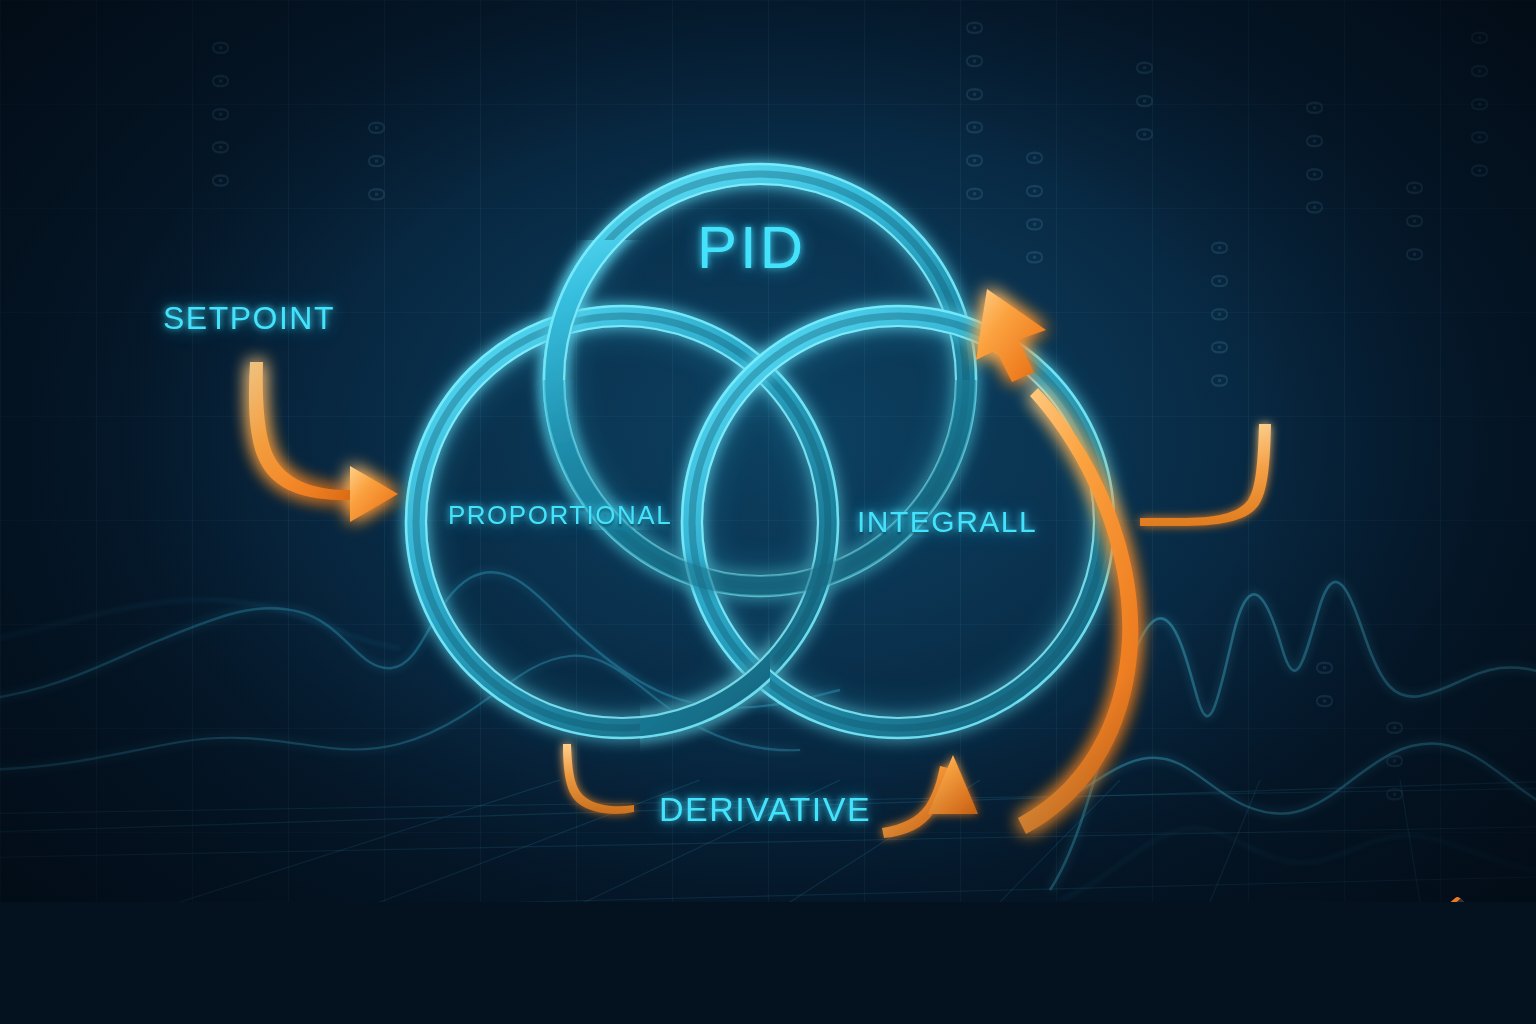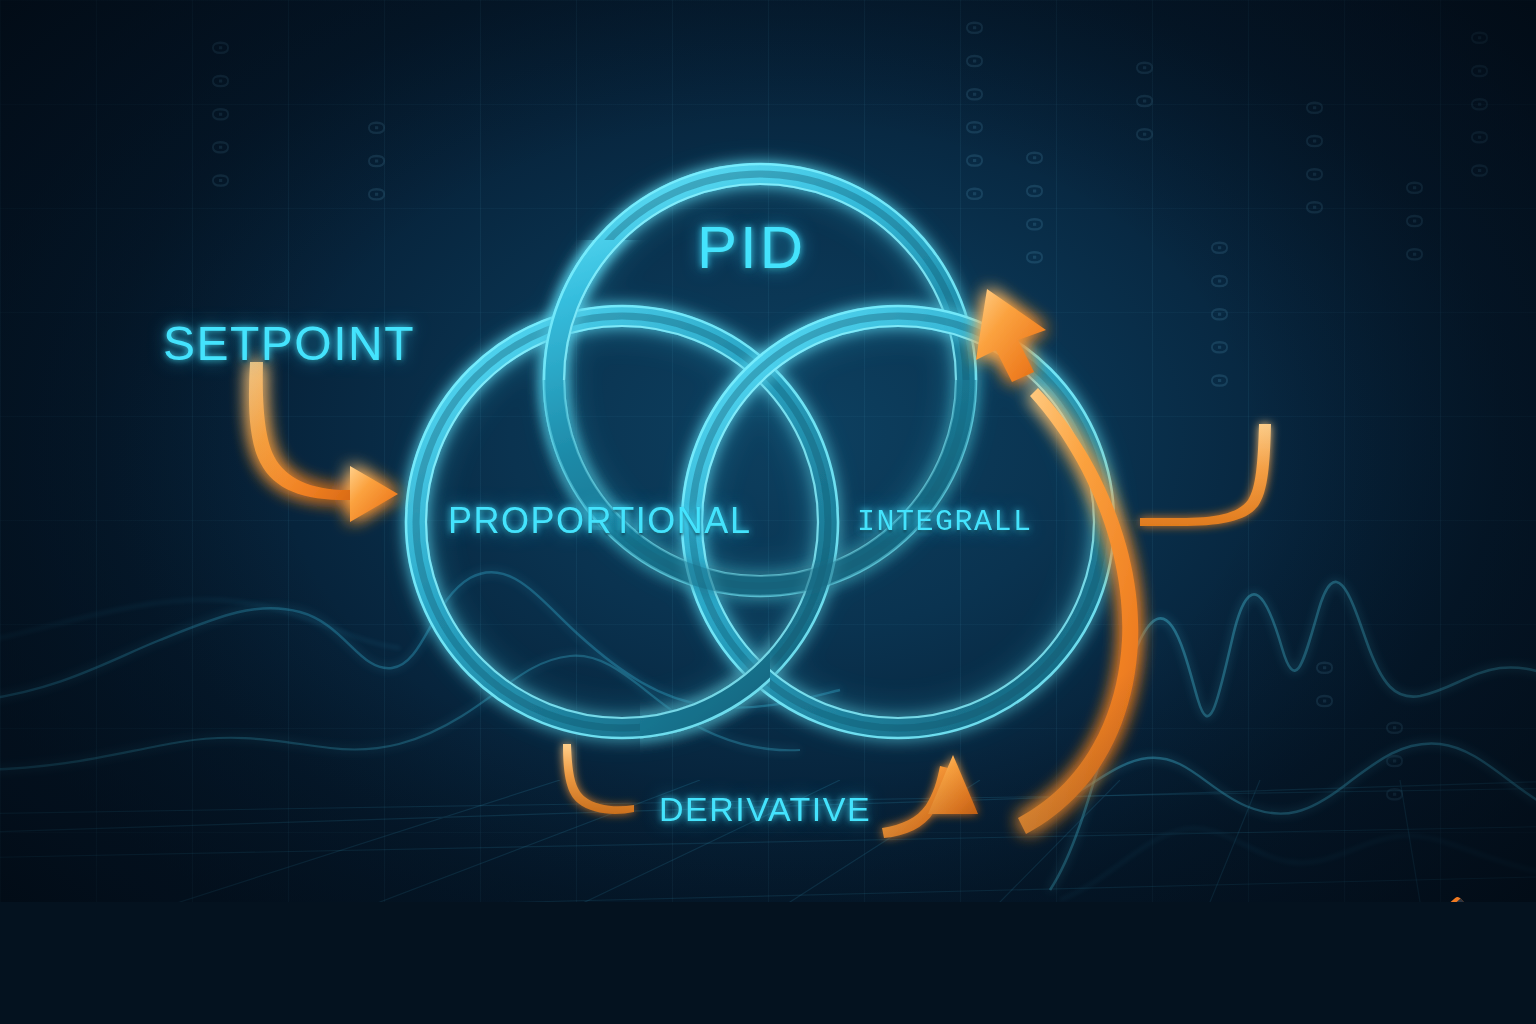--- a/index.html
+++ b/index.html
@@ -68,24 +68,24 @@
     color: #44e3fd;
     font-weight: 400;
     letter-spacing: 1.5px;
     white-space: nowrap;
     text-shadow:
       0 0 6px rgba(70,225,253,0.95),
       0 0 18px rgba(45,190,235,0.75),
       0 2px 3px rgba(2,16,28,0.95);
   }
   #label-pid        { left: 697px; top: 213px; font-size: 60px; letter-spacing: 3px; }
-  #label-setpoint   { left: 163px; top: 316px; font-size: 48px; }
+  #label-setpoint   { left: 163px; top: 300px; font-size: 32px; }
   #label-output     { left: 1159px; top: 352px; font-size: 40px; }
-  #label-proportional { left: 448px; top: 500px; font-size: 36px; text-align: right; }
-  #label-integrall  { left: 857px; top: 505px; font-size: 30px; font-family: Liberation Mono, monospace; }
+  #label-proportional { left: 448px; top: 500px; font-size: 26px; text-align: right; }
+  #label-integrall  { left: 857px; top: 505px; font-size: 30px; }
   #label-derivative { left: 627px; top: 790px; font-size: 34px; margin-left: 32px; }
 
   
   #watermark { position: absolute; left: 1386px; top: 884px; width: 130px; height: 126px; }
 </style>
 </head>
 <body>
 
 <div id="stage">
 

